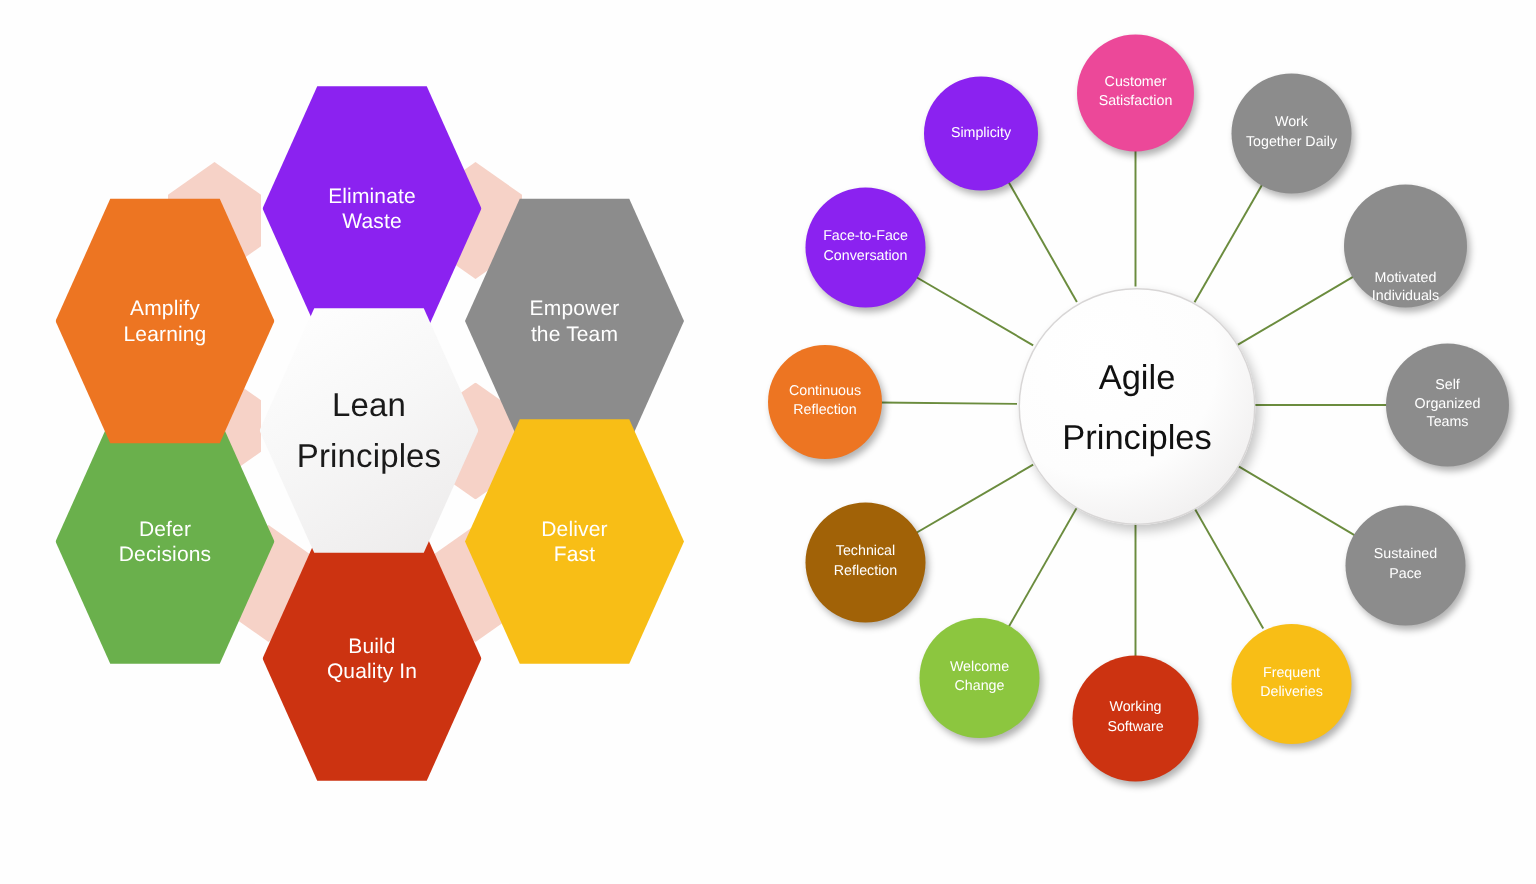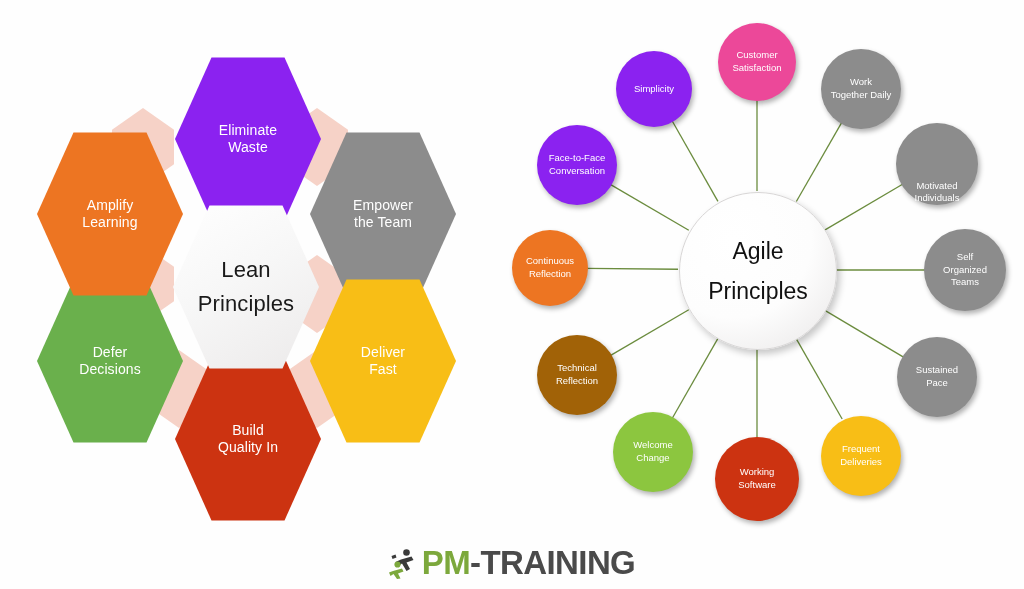--- a/index.html
+++ b/index.html
@@ -219,28 +219,14 @@
         </div>
         <div class="node" style="left: 321px; top: 49px; width: 80px; height: 80px; background: rgb(140, 140, 140);">
           <div class="node-label"><span>Work</span><br><span>Together Daily</span></div>
         </div>
         <div class="node hub" style="left: 179px; top: 192px; width: 156px; height: 156px;">
           <div class="node-label"><span>Agile</span><br><span>Principles</span></div>
         </div>
       </div>
   </div>
 
-  <div id="logo">
-    <svg id="logo-mark" width="30" height="32" viewBox="0 0 30 32">
-
-      <circle cx="17.5" cy="5.5" r="3.3" fill="#3a3a3a"></circle>
-      <path d="M12 12.5 L22.5 9.5 L24.5 13 L17.5 15.5 L21 22 L17.5 24 L13 16.5 L9.5 19 L6.5 15 Z" fill="#3a3a3a"></path>
-      <path d="M2.5 9 L6.5 7.5 L7.5 10.5 L3.5 12 Z" fill="#3a3a3a"></path>
-
-      <circle cx="8.5" cy="17.5" r="3.1" fill="#7ca83c"></circle>
-      <path d="M4 24 L13 21.5 L14.5 24.5 L9 26.5 L11.5 31.5 L8 32 L4.5 27 L1.5 29 L0 25.5 Z" fill="#7ca83c"></path>
-    </svg>
-    <div id="logo-text">
-      <span class="logo-pm">PM</span><span class="logo-dash">-</span><span class="logo-training">TRAINING</span>
-    </div>
-  </div>
 
 </div>
 
 </body></html>

